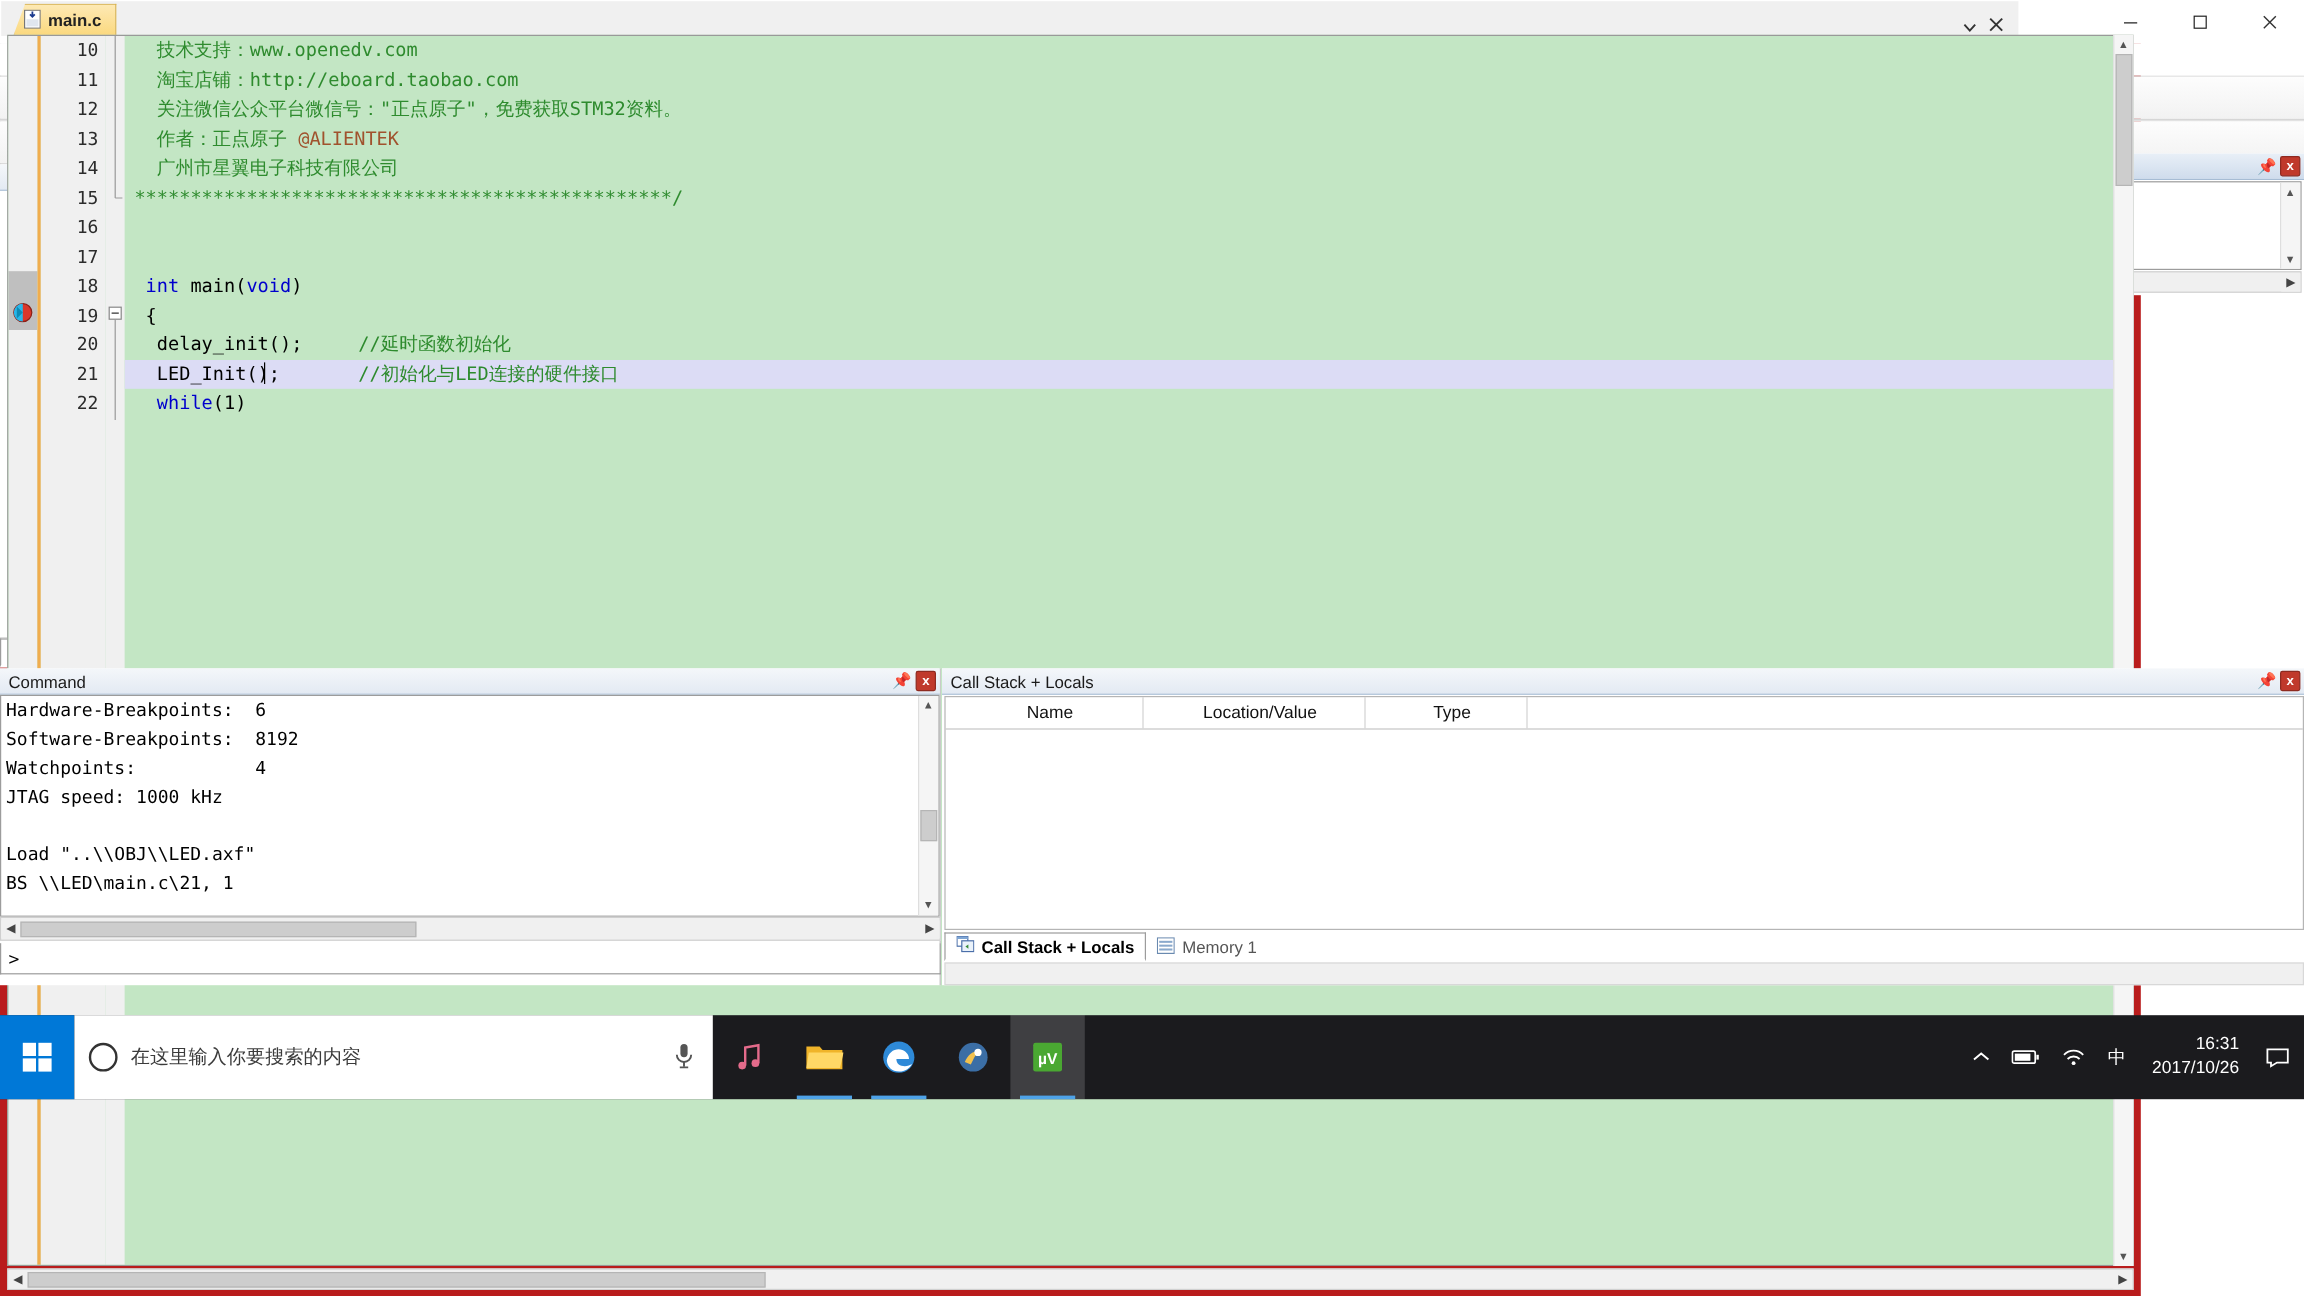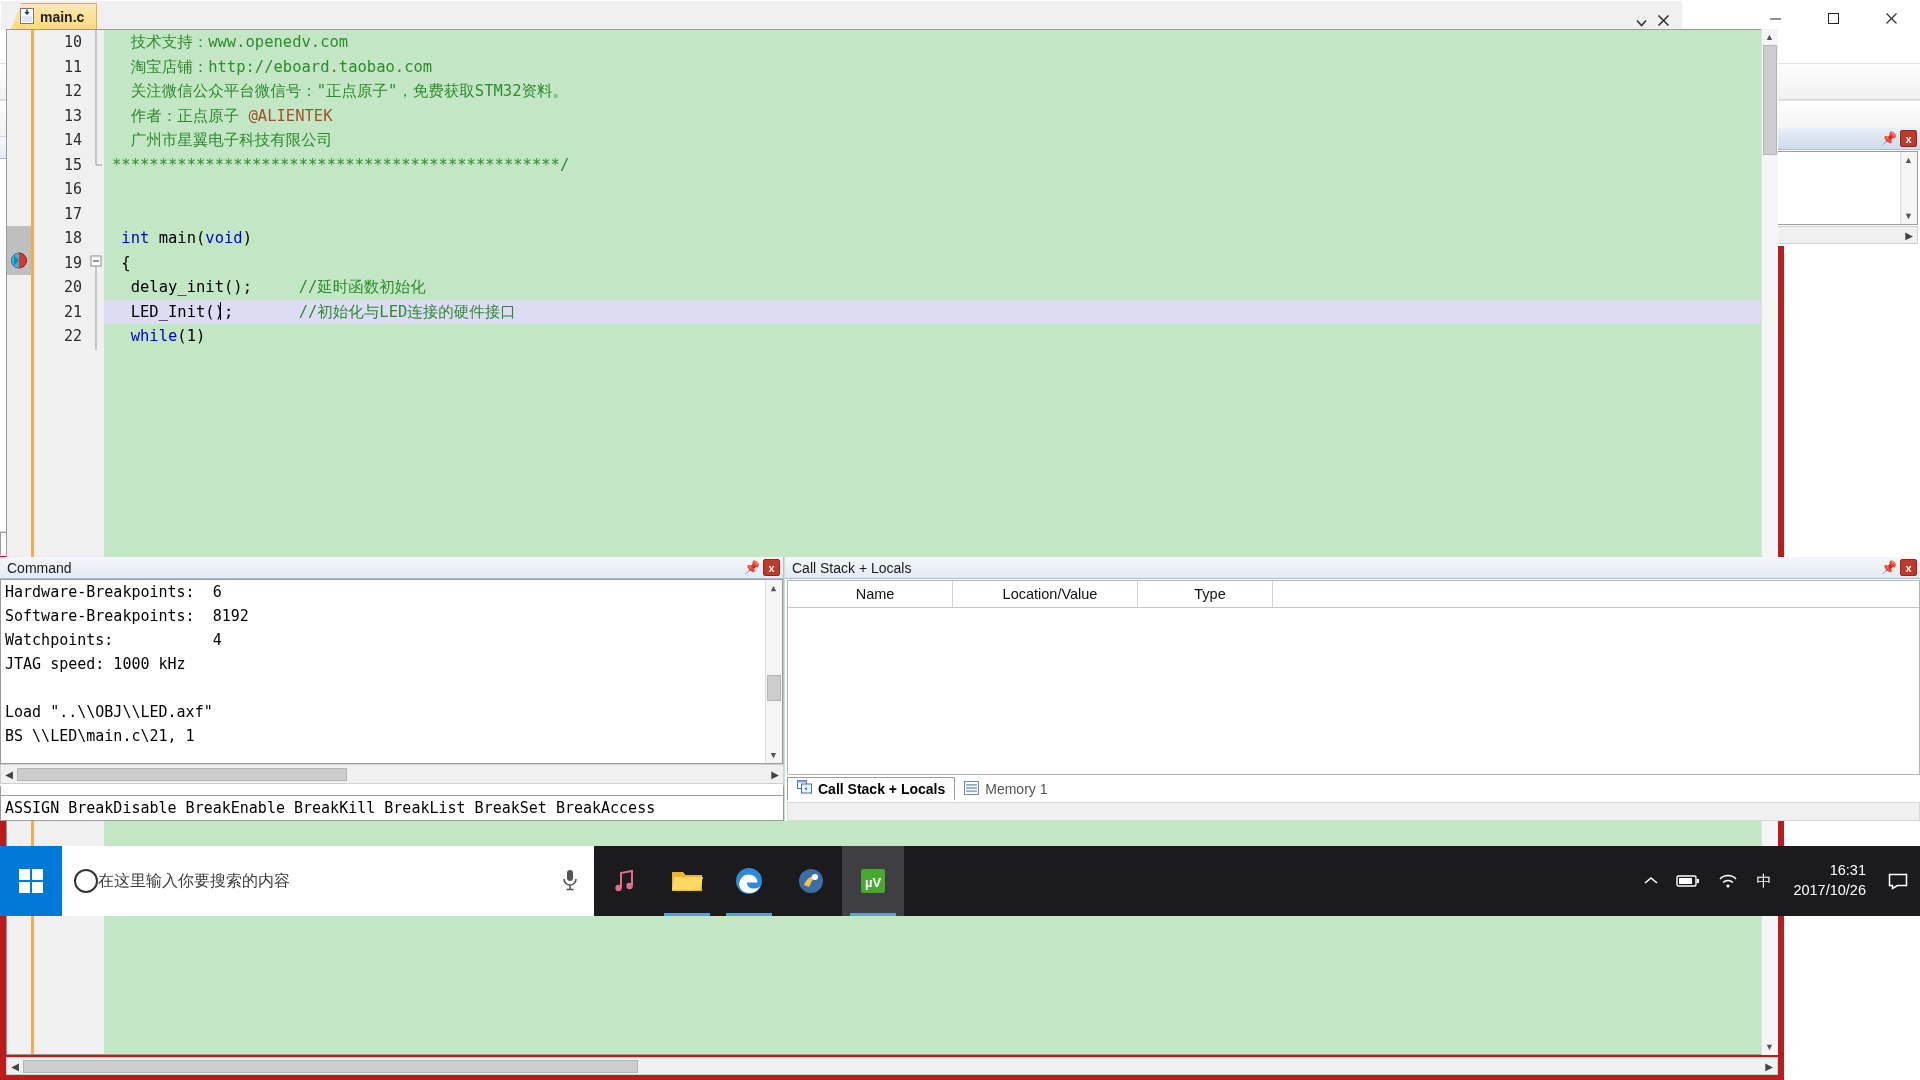--- a/index.html
+++ b/index.html
@@ -221,21 +221,21 @@
   .sb-div { width: 1px; height: 17px; background: #c4c4c4; }
   .sb-dim { color: #8b8b8b; }
 
   
   .taskbar { position: absolute; left: 0; top: 846px; width: 1920px; height: 70px;
     background: #1b1b1e; display: flex; align-items: center; }
   .start-btn { width: 62px; height: 70px; display: flex; align-items: center; justify-content: center;
     background: #0078d7; }
   .tb-search {
     width: 532px; height: 70px; background: #ffffff; display: flex; align-items: center;
-    gap: 0; padding: 0 12px;
+    gap: 11px; padding: 0 12px;
   }
   .search-circle { width: 24px; height: 24px; border: 2px solid #333; border-radius: 50%; flex: none; }
   .search-txt { font-size: 16px; color: #3b3b3b; flex: 1; white-space: nowrap; }
   .mic-ico { width: 22px; height: 26px; flex: none; }
   .tb-apps { display: flex; align-items: center; height: 70px; }
   .tapp { width: 62px; height: 70px; display: flex; align-items: center; justify-content: center; position: relative; }
   .tapp.running::after { content:''; position: absolute; bottom: 0; left: 8px; right: 8px; height: 3px; background: #4ea3e8; }
   .tapp.active { background: rgba(255,255,255,0.16); }
   .tray { margin-left: auto; display: flex; align-items: center; height: 70px; padding-right: 4px; gap: 2px; }
   .tray-item { padding: 0 8px; height: 70px; display: flex; align-items: center; justify-content: center;
@@ -1026,23 +1026,20 @@
       </div>
     </div>
     <div style="position:absolute;left:0;top:207px;width:784px;height:20px;background:#f0f0f0;border:1px solid #cfcfcf;display:flex;align-items:center;">
       <span class="hs-arrow">◀</span>
       <span class="hs-thumb" style="width:330px;"></span>
       <span class="hs-arrow" style="margin-left:auto;">▶</span>
     </div>
     <div class="cmd-prompt" style="top:229px;">
       <span>&gt;</span>
     </div>
-    <div class="cmd-help">
-      <span>ASSIGN BreakDisable BreakEnable BreakKill BreakList BreakSet BreakAccess</span>
-    </div>
   </div>
 
   <div class="panel" id="cs-panel">
     <div class="panel-header light">
       <span class="panel-title">Call Stack + Locals</span>
       <span class="hdr-tools">
         <span class="pin-btn">📌</span>
         <span class="x-btn">x</span>
       </span>
     </div>

